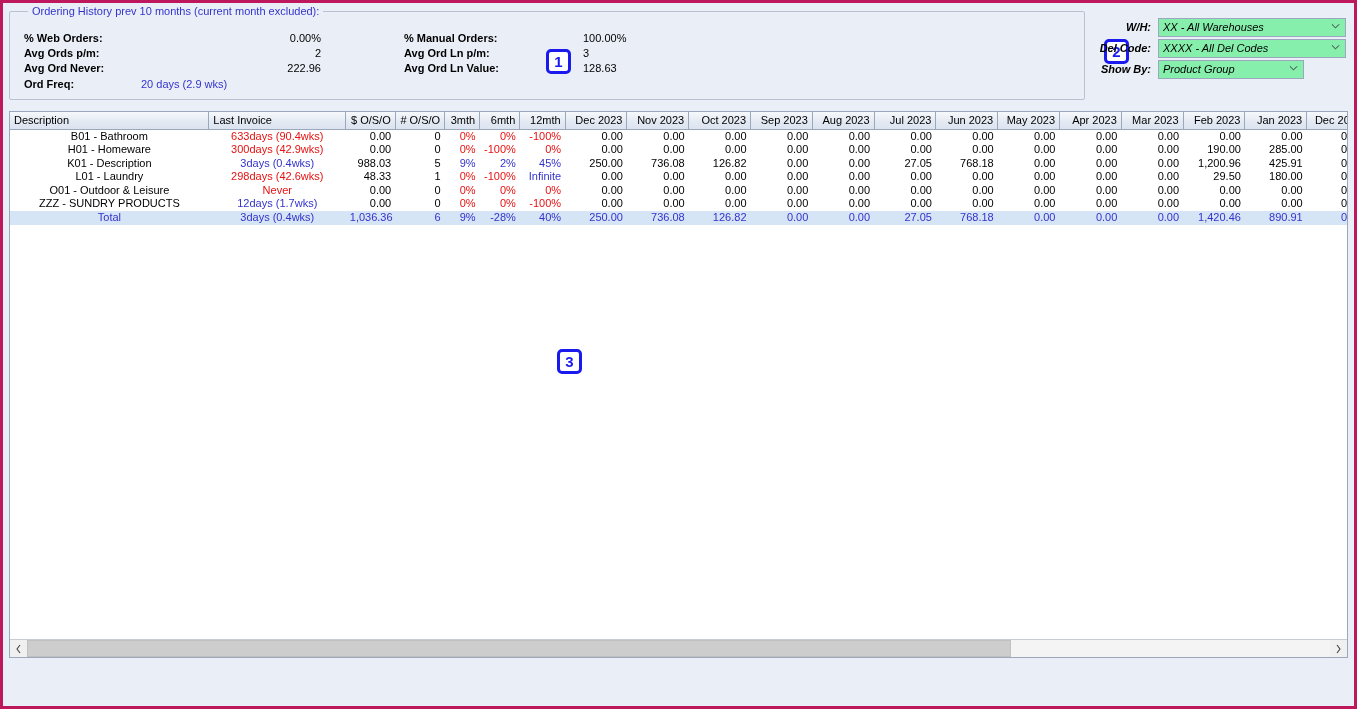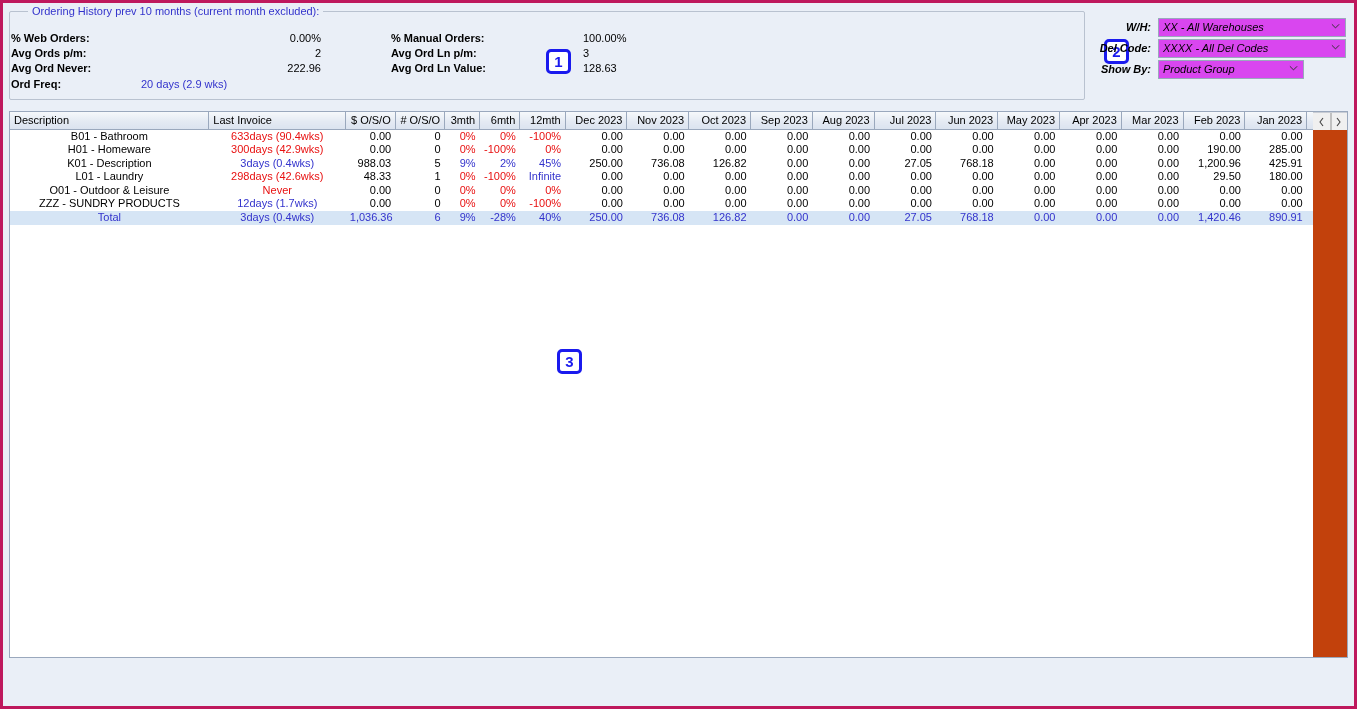--- a/index.html
+++ b/index.html
@@ -55,20 +55,21 @@
     white-space: nowrap;
   }
   .stat-row {
     position: absolute;
     font-size: 11px;
     white-space: nowrap;
   }
   .stat-label {
     font-weight: bold;
     color: #000;
+    padding-left: 13px;
   }
   .stat-value {
     color: #000;
   }
   .lbl-a { left: 8px; }
   .val-a { left: 238px; width: 80px; text-align: right; }
   .lbl-b { left: 388px; }
   .val-b { left: 580px; width: 80px; }
   .r1 { top: 29px; }
   .r2 { top: 44px; }
@@ -117,21 +118,21 @@
     width: 62px;
     text-align: right;
     padding-right: 7px;
     box-sizing: border-box;
     white-space: nowrap;
   }
   .select-box {
     position: relative;
     flex: 1;
     height: 19px;
-    background: #d946ef;
+    background: #86efac;
     border: 1px solid #9aa8bd;
     box-sizing: border-box;
     font-size: 11px;
     line-height: 17px;
     padding-left: 4px;
     padding-right: 18px;
     white-space: nowrap;
     overflow: hidden;
     color: #000;
   }
@@ -145,25 +146,25 @@
     height: 9px;
   }
   .chev svg { display: block; }
 
   
   .grid-outer {
     position: relative;
     margin: 0 6px;
     flex: 1 1 auto;
     border: 1px solid #9aa8bd;
-    background: #c2410c;
+    background: #701a75;
     box-sizing: border-box;
     overflow: hidden;
     display: flex;
-    flex-direction: row;
+    flex-direction: column;
   }
   .grid-scroll {
     flex: 1 1 auto;
     overflow: hidden;
     position: relative;
     background: #fff;
   }
   table.grid {
     border-collapse: collapse;
     table-layout: fixed;

